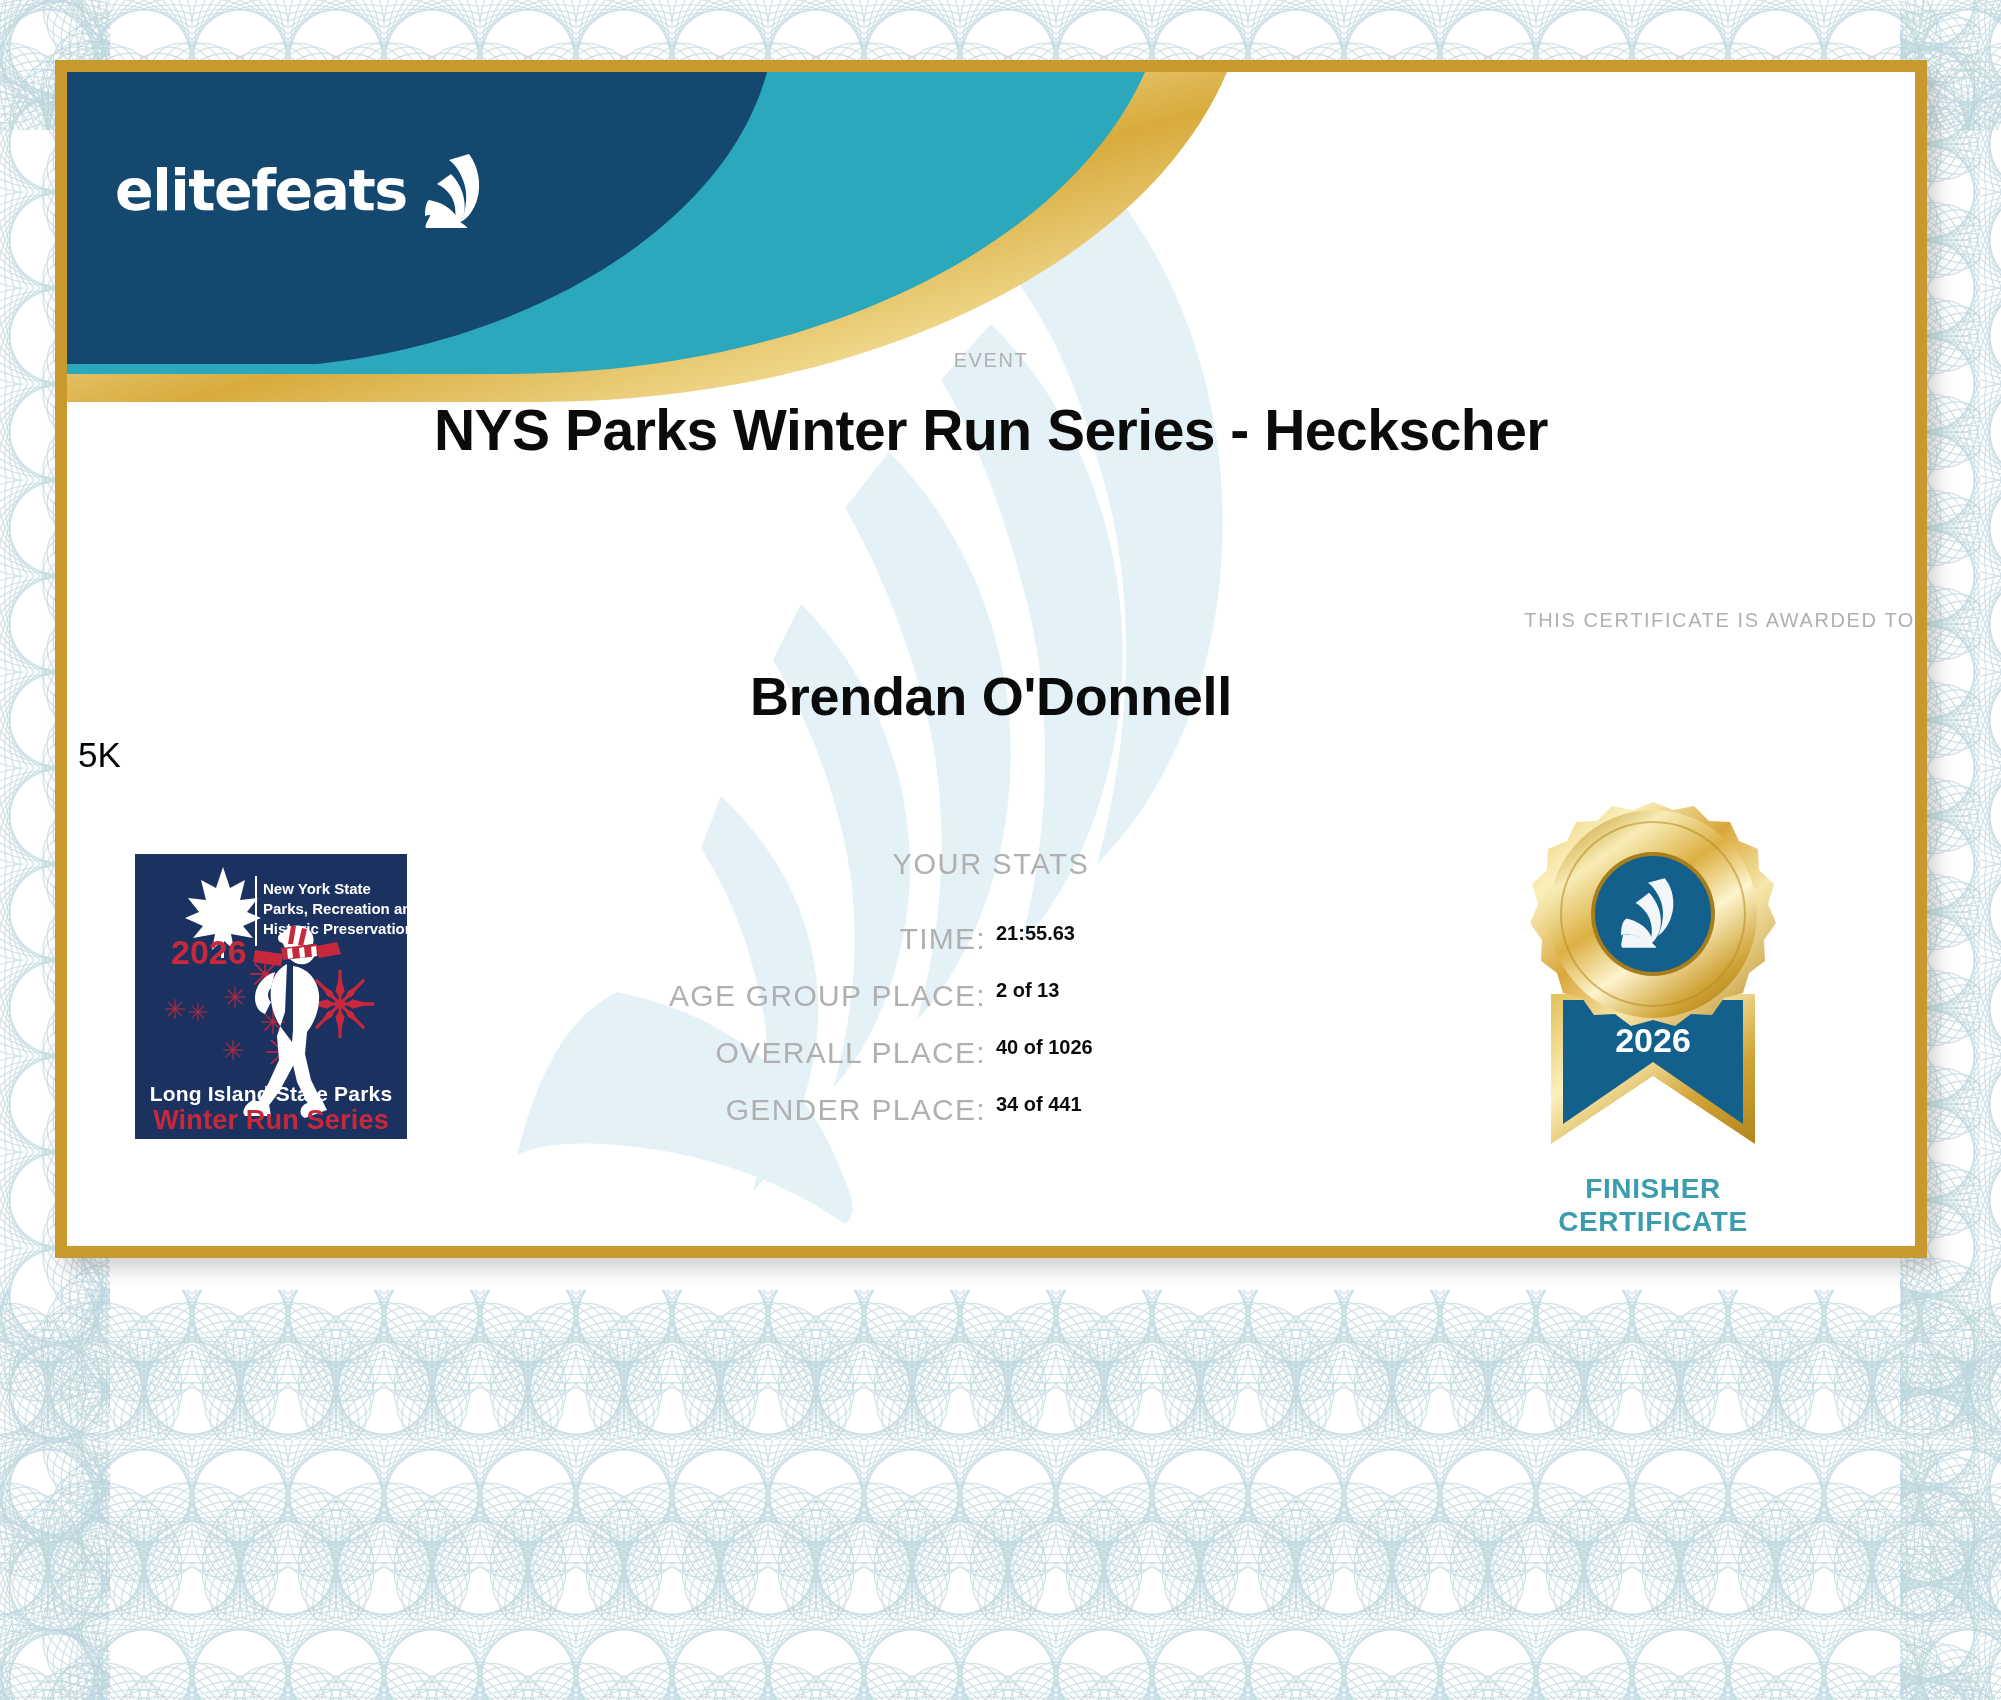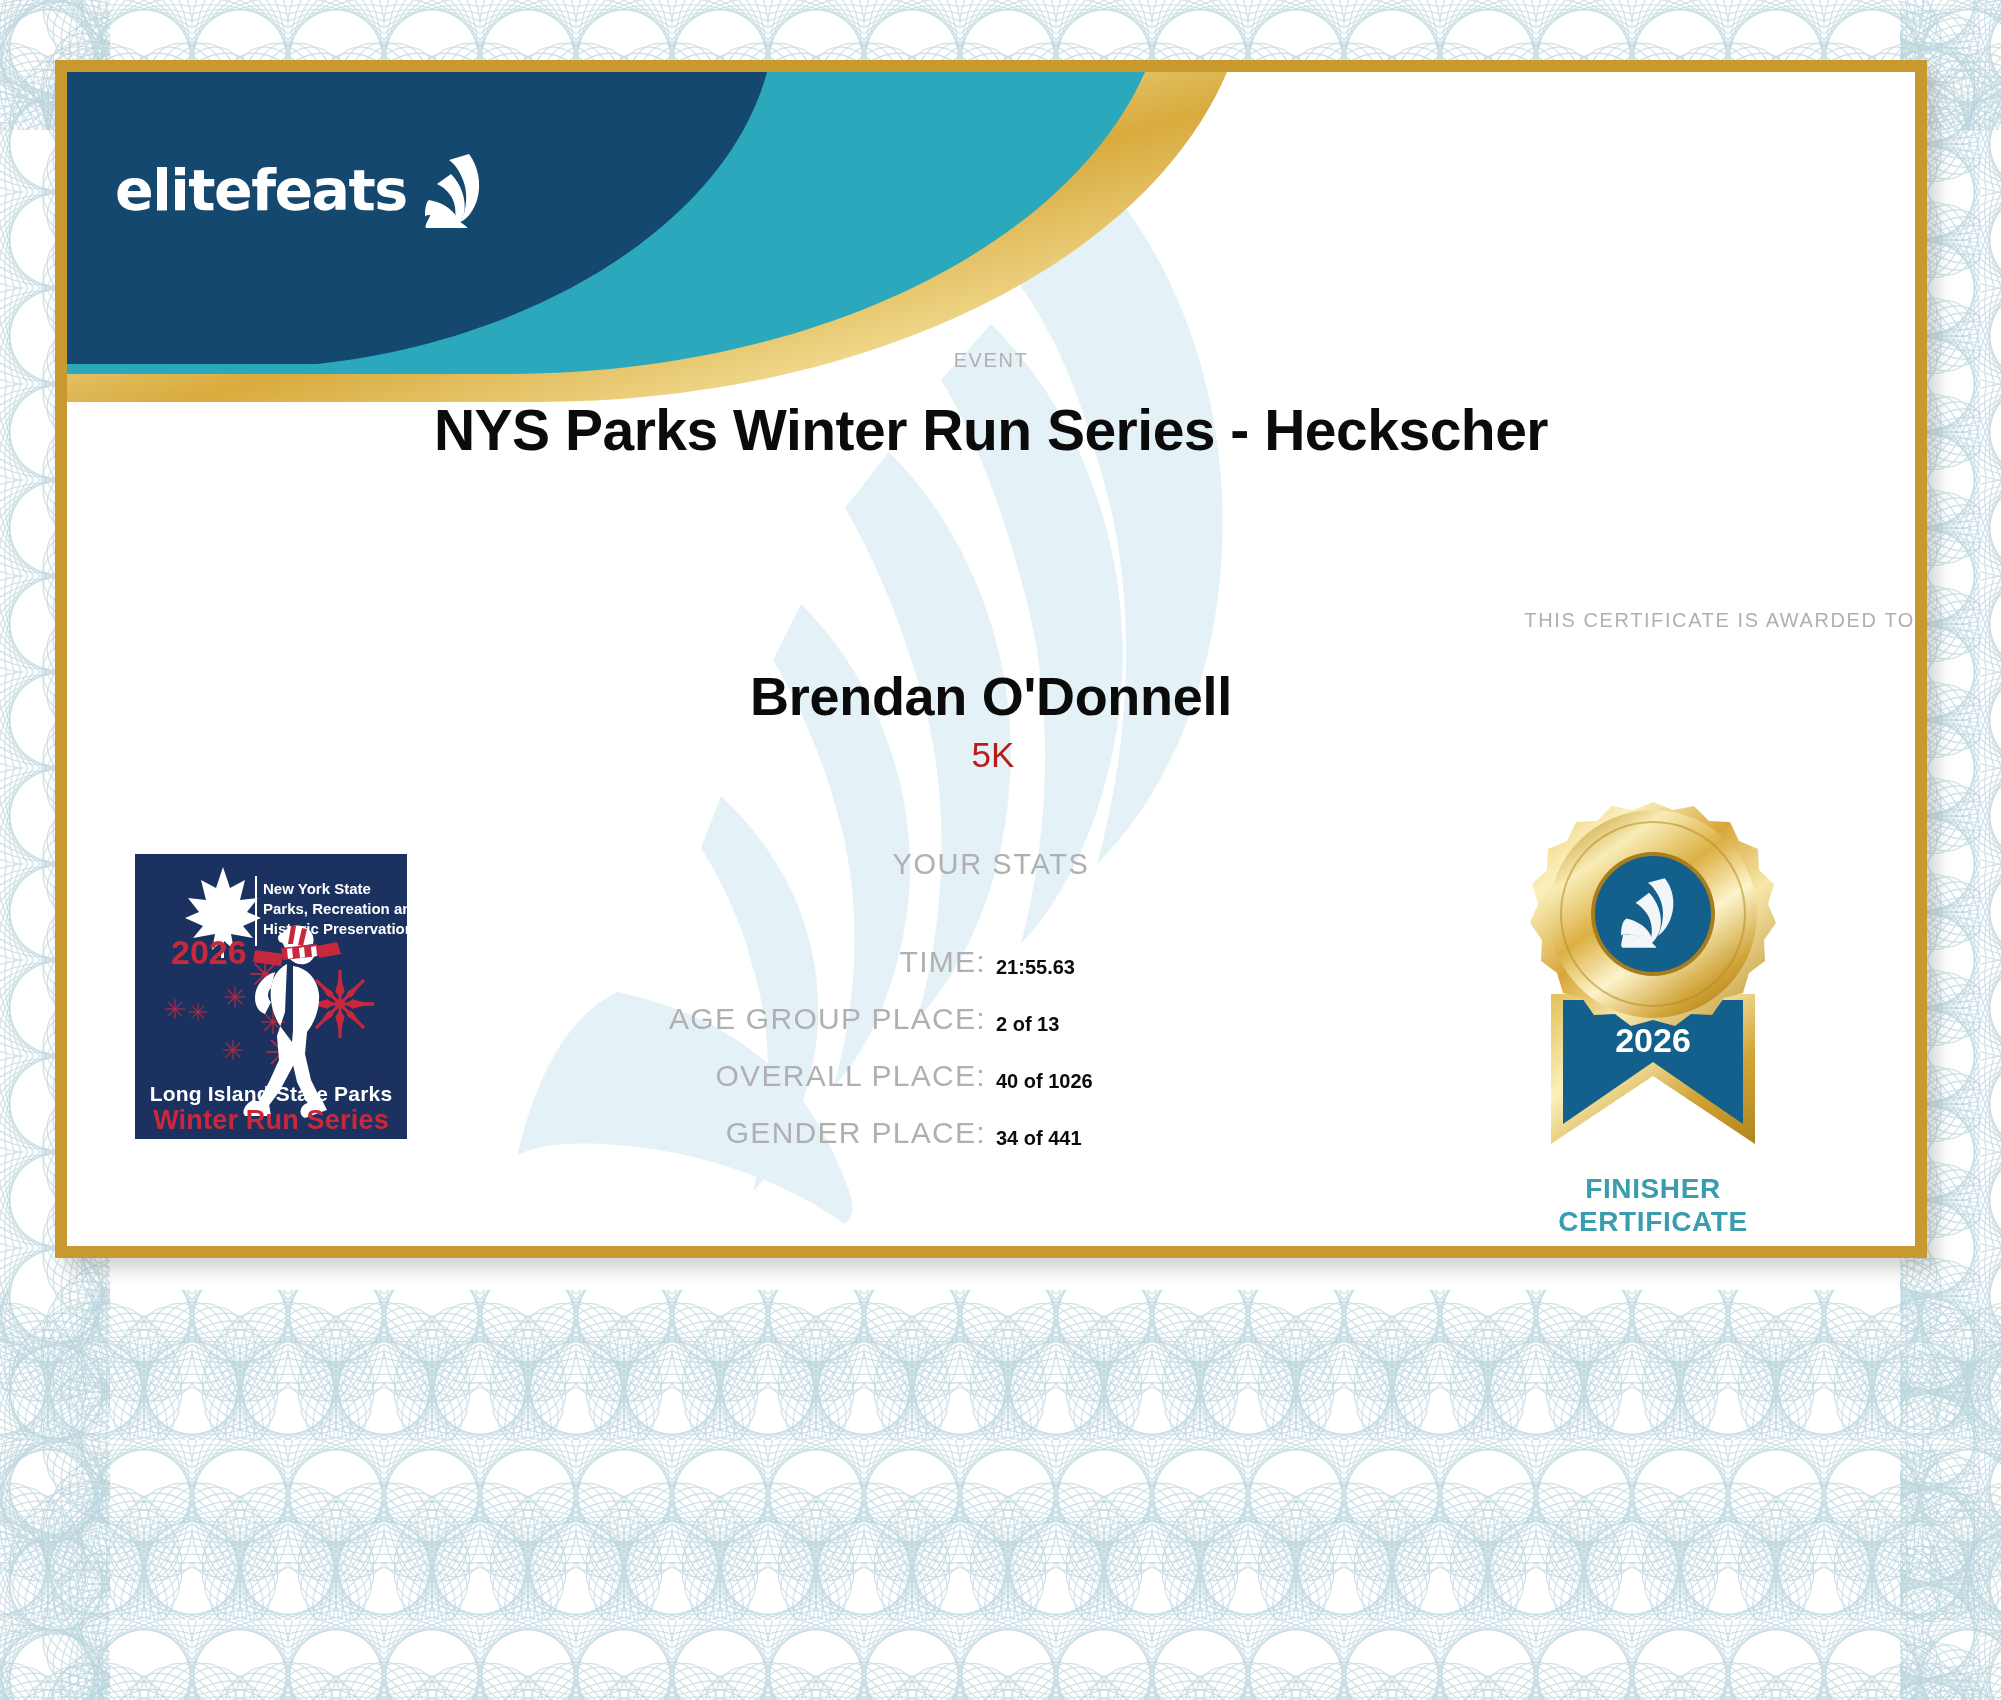--- a/index.html
+++ b/index.html
@@ -136,47 +136,47 @@
     top: 593px;
     text-align: center;
     font-size: 54px;
     font-weight: 700;
     color: #0b0b0b;
     letter-spacing: -0.3px;
   }
 
   #distance {
     position: absolute;
-    left: 4px; right: 0;
+    left: 11px; right: 0;
     top: 663px;
-    text-align: center;
+    text-align: left;
     font-size: 35px;
     font-weight: 400;
-    color: #b91c1c;
+    color: #000000;
   }
 
   #stats-label {
     position: absolute;
     left: 0; right: 0;
     top: 776px;
     font-size: 29px;
   }
 
   #stats-table {
     position: absolute;
     left: 0;
     right: 0;
     top: 850px;
     display: flex;
     flex-direction: column;
     gap: 0px;
   }
   .stat-row {
     display: flex;
-    align-items: flex-end;
+    align-items: flex-start;
     justify-content: center;
     height: 57px;
   }
   .stat-key {
     text-align: right;
     color: #b0b0b0;
     font-size: 30px;
     letter-spacing: 1.3px;
     width: 520px;
     padding-right: 10px;

